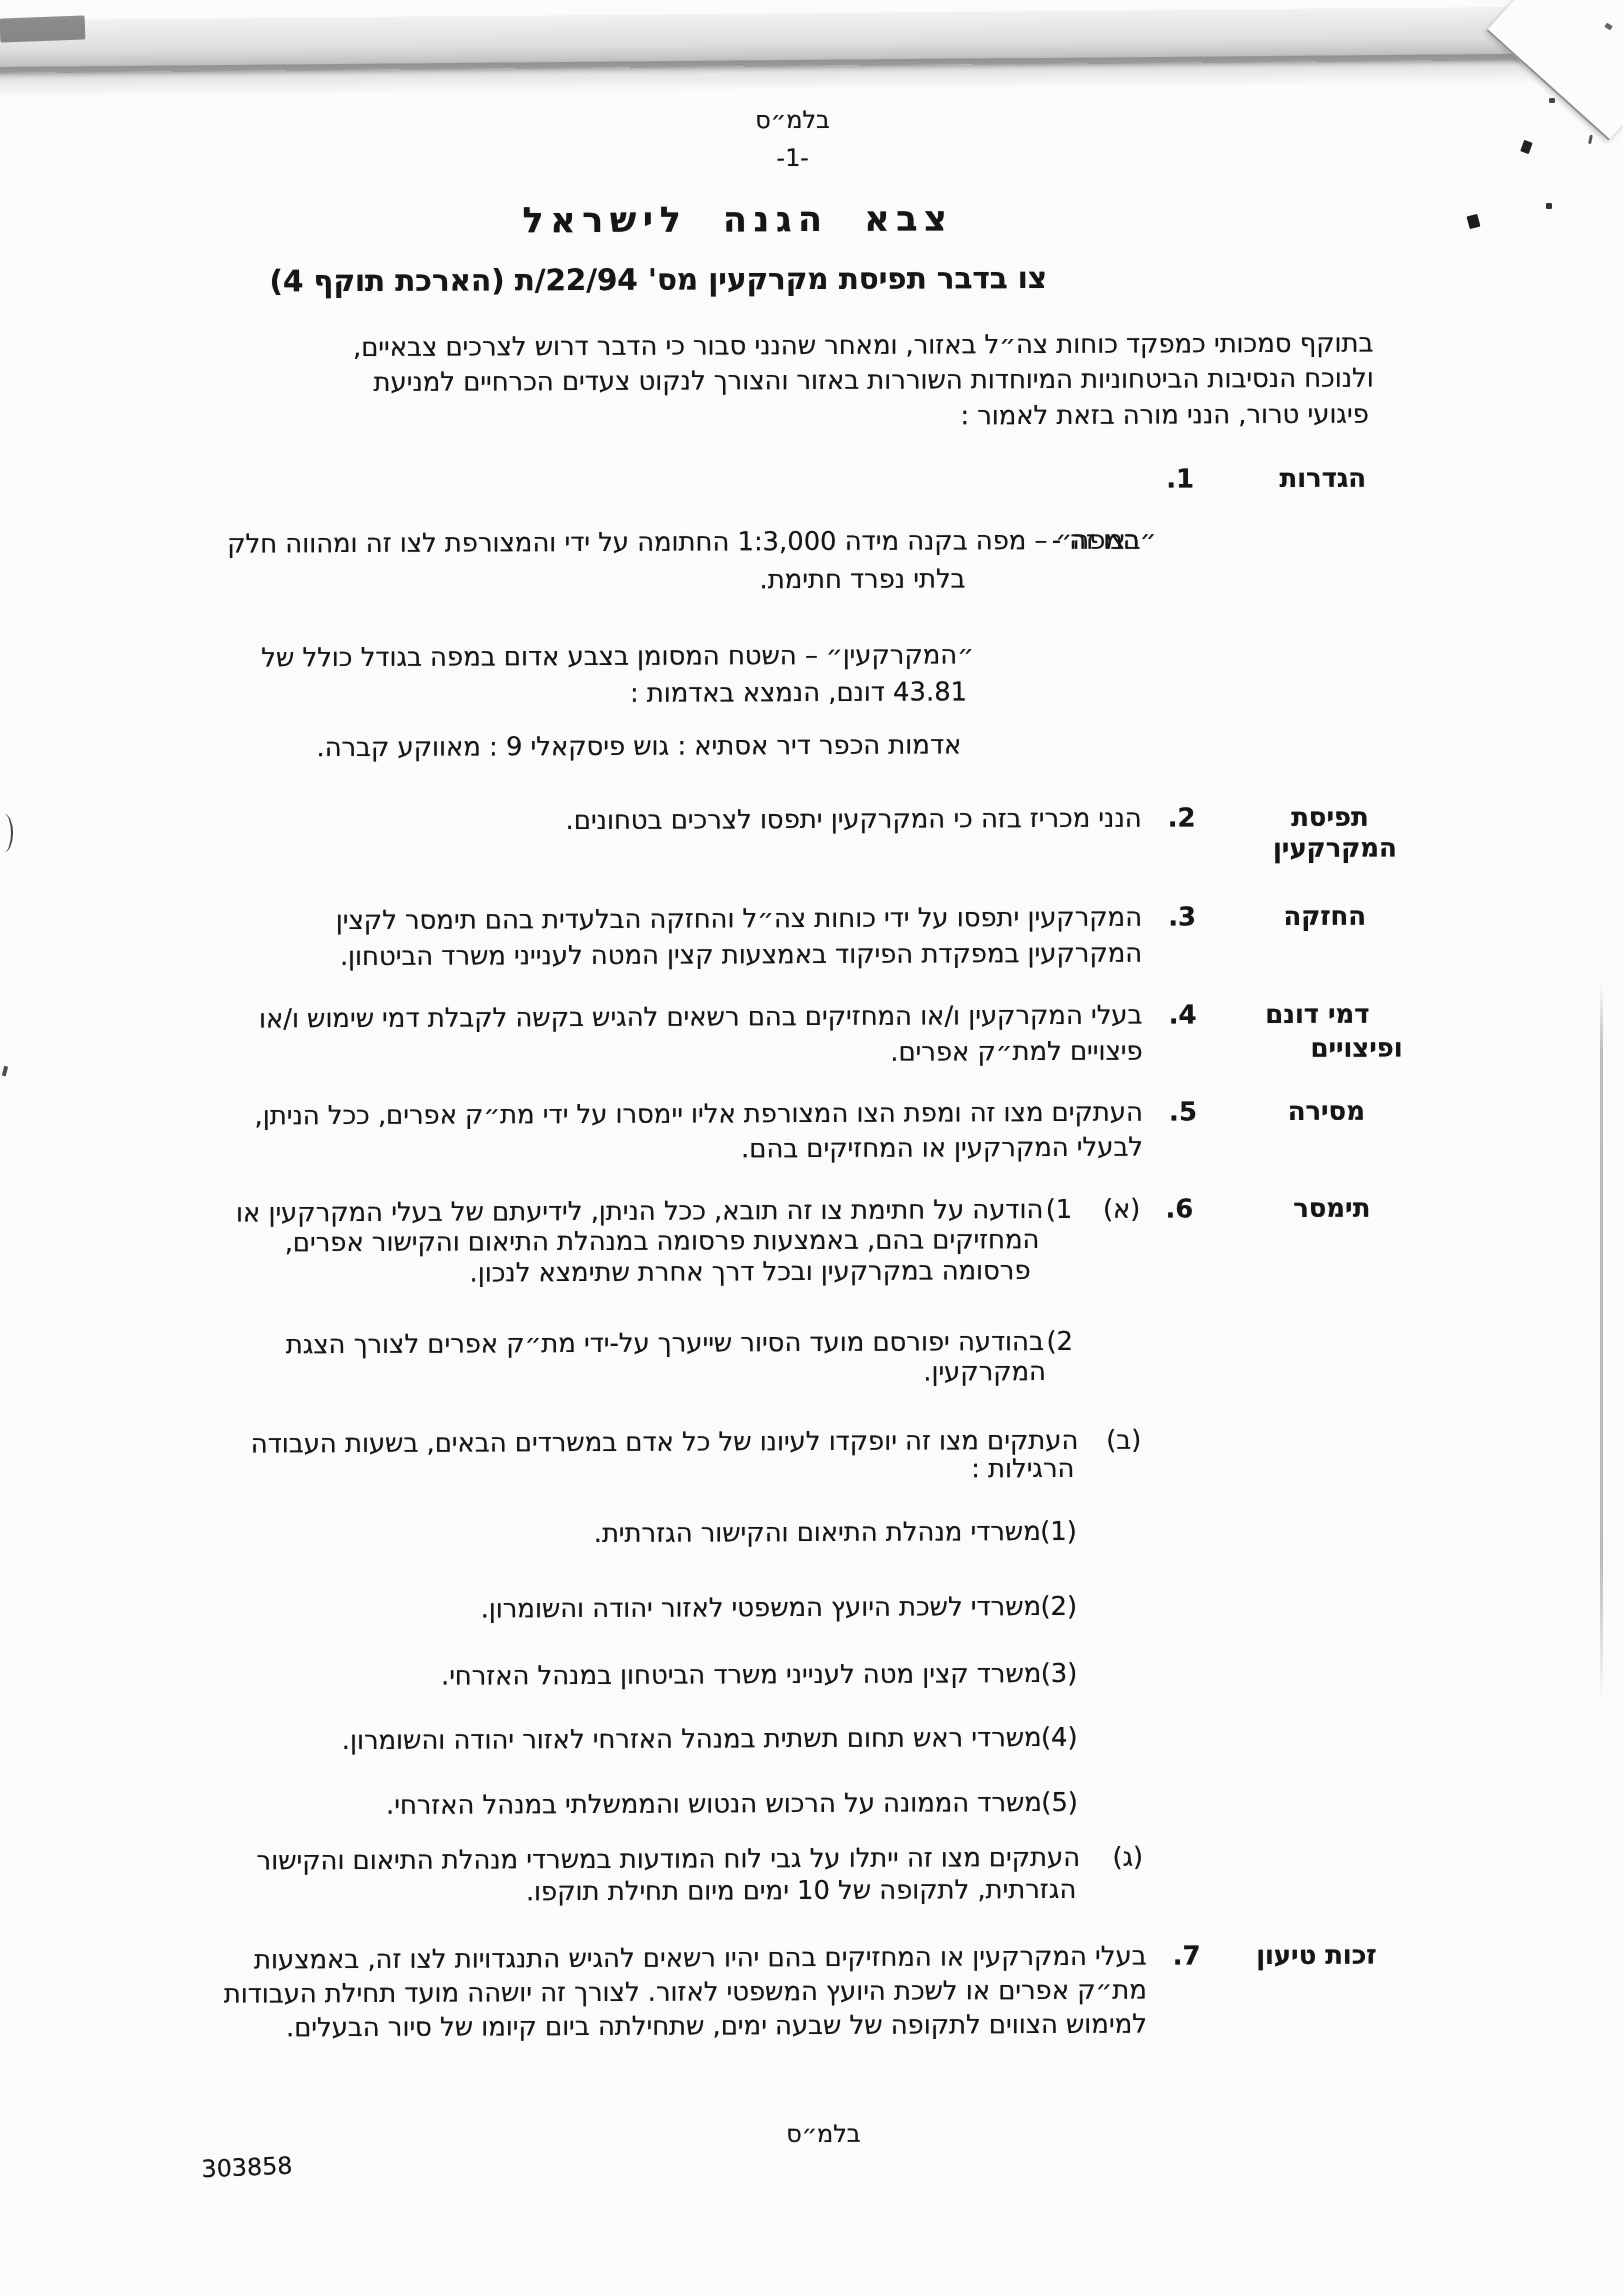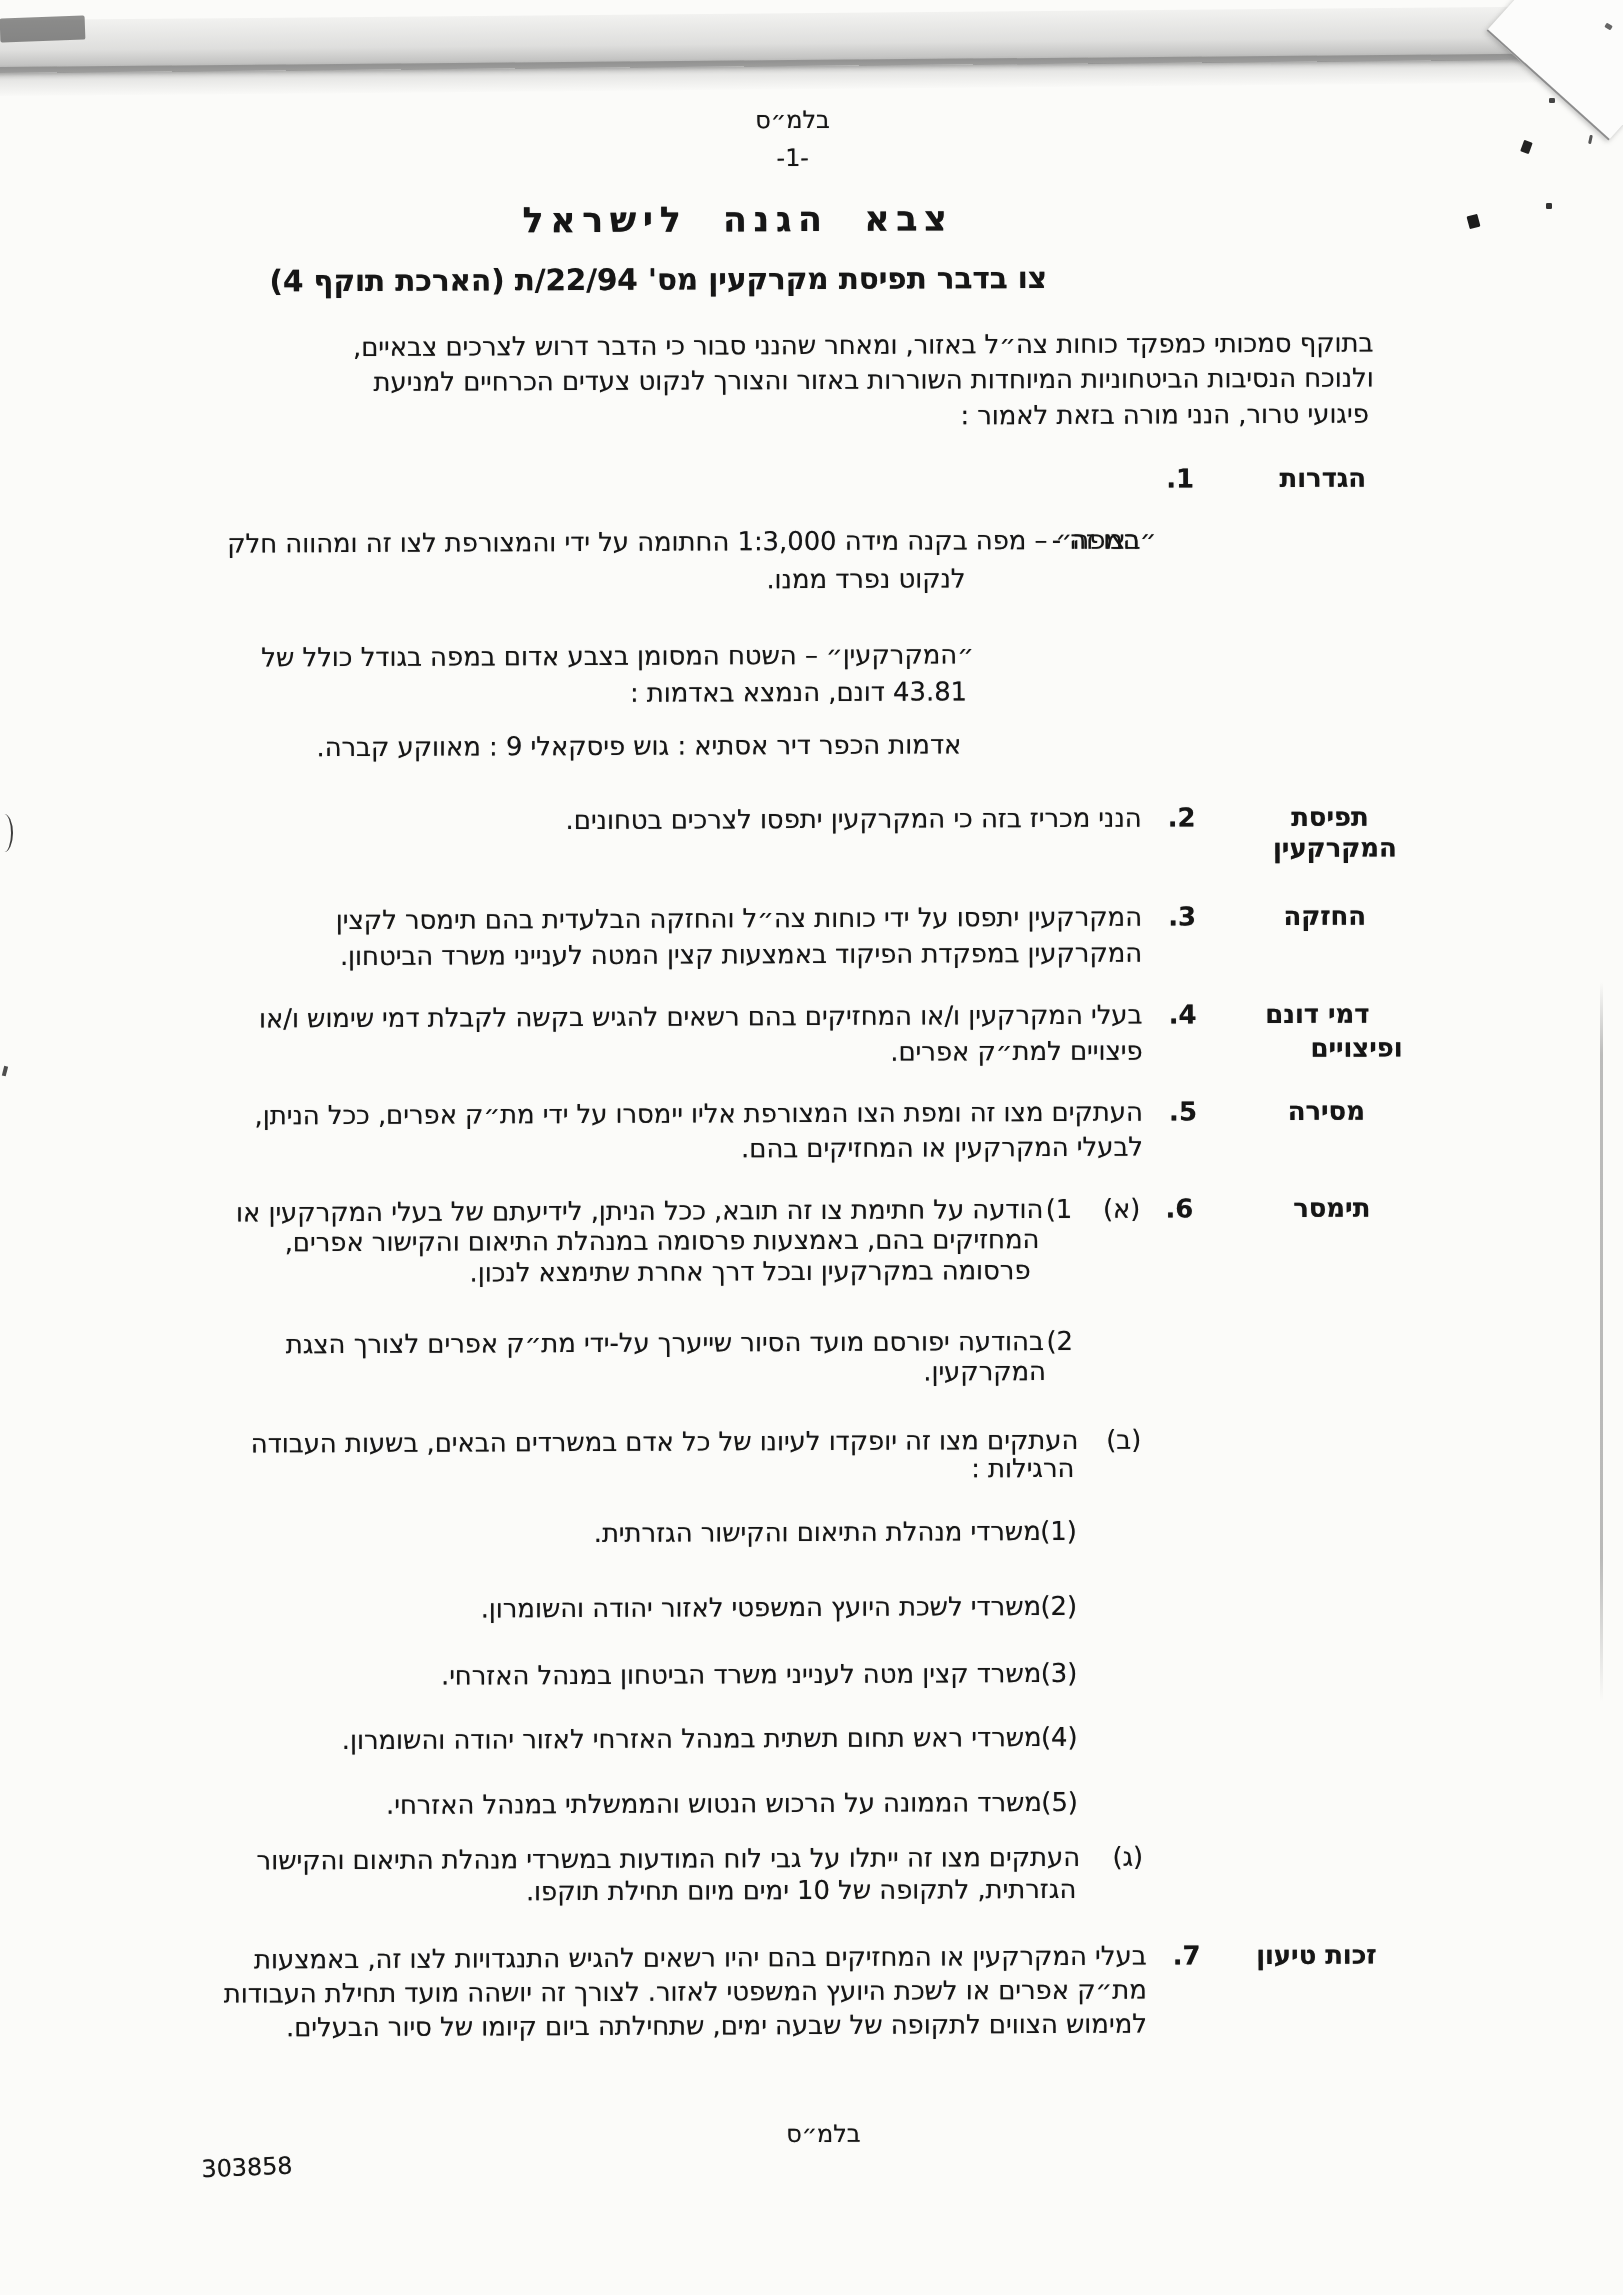--- a/index.html
+++ b/index.html
@@ -74,21 +74,21 @@
 
     <div class="ln" style="right:247px;top:330px;">בתוקף סמכותי כמפקד כוחות צה״ל באזור, ומאחר שהנני סבור כי הדבר דרוש לצרכים צבאיים,</div>
     <div class="ln" style="right:247px;top:365px;">ולנוכח הנסיבות הביטחוניות המיוחדות השוררות באזור והצורך לנקוט צעדים הכרחיים למניעת</div>
     <div class="ln" style="right:252px;top:401px;">פיגועי טרור, הנני מורה בזאת לאמור :</div>
 
     <div class="ln b" style="right:255px;top:465px;">הגדרות</div>
     <div class="ln b" style="right:427px;top:465px;">1.</div>
     <div class="ln" style="right:481px;top:490px;margin-top:36px;">בצו זה -</div>
 
     <div class="ln" style="right:465px;top:526px;">״המפה״ – מפה בקנה מידה 1:3,000 החתומה על ידי והמצורפת לצו זה ומהווה חלק</div>
-    <div class="ln" style="right:656px;top:564px;">לנקוט נפרד ממנו.</div>
+    <div class="ln" style="right:656px;top:564px;">בלתי נפרד חתימת.</div>
 
     <div class="ln" style="right:648px;top:640px;">״המקרקעין״ – השטח המסומן בצבע אדום במפה בגודל כולל של</div>
     <div class="ln" style="right:655px;top:677px;">43.81 דונם, הנמצא באדמות :</div>
 
     <div class="ln" style="right:661px;top:730px;">אדמות הכפר דיר אסתיא : גוש פיסקאלי 9 : מאווקע קברה.</div>
 
     <div class="ln b" style="right:254px;top:804px;text-align:right;">תפיסת</div>
     <div class="ln b" style="right:226px;top:835px;">המקרקעין</div>
     <div class="ln b" style="right:427px;top:804px;">2.</div>
     <div class="ln" style="right:481px;top:804px;">הנני מכריז בזה כי המקרקעין יתפסו לצרכים בטחונים.</div>

